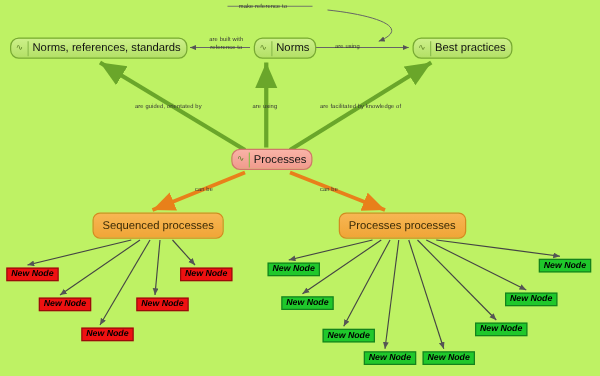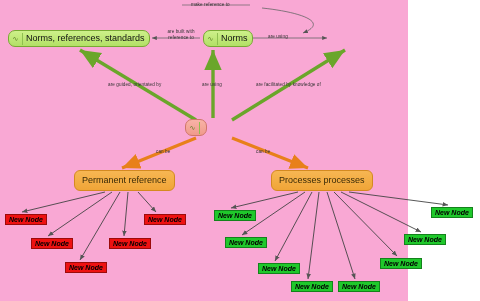--- a/index.html
+++ b/index.html
@@ -1,19 +1,19 @@
 <!DOCTYPE html>
 <html><head>
 <meta charset="utf-8">
 <title>Concept Map</title>
 <style>
   html,body{margin:0;padding:0;background:#ffffff;}
   body{width:480px;height:301px;overflow:hidden;
        font-family:"Liberation Sans","DejaVu Sans",sans-serif;}
-  #canvas{position:relative;width:408px;height:301px;background:#f9a8d4;}
+  #canvas{position:relative;width:480px;height:301px;background:#bef264;}
   svg#edges{position:absolute;left:0;top:0;width:480px;height:301px;}
 
   .node{position:absolute;box-sizing:border-box;display:flex;align-items:center;
         white-space:nowrap;}
 
   
   .topic{border-radius:7px;border:1px solid #6d9b2f;padding:1px 4px 1px 2px;
          height:17px;font-size:9px;color:#111;line-height:15px;}
   .topic .ico{display:inline-block;width:9px;text-align:center;font-size:7px;
               color:#5a7d25;margin-right:2px;border-right:1px solid #8fbf4f;
@@ -97,27 +97,32 @@
   <div class="node topic green" style="left:8px;top:30px;">
     <span class="ico">∿</span>
     <span class="txt">Norms, references, standards</span>
   </div>
 
   <div class="node topic green" style="left:203px;top:30px;">
     <span class="ico">∿</span>
     <span class="txt">Norms</span>
   </div>
 
+  <div class="node topic green" style="left:330px;top:30px;">
+    <span class="ico">∿</span>
+    <span class="txt">Best practices</span>
+  </div>
 
   <div class="node topic salmon" style="left:185px;top:119px;">
     <span class="ico">∿</span>
+    <span class="txt">Processes</span>
   </div>
 
   <div class="node cat" style="left:74px;top:170px;">
-    <span>Permanent reference</span>
+    <span>Sequenced processes</span>
   </div>
   <div class="node cat" style="left:271px;top:170px;">
     <span>Processes processes</span>
   </div>
 
   <div class="elabel" style="left:191px;top:2px;">make reference to</div>
   <div class="elabel c" style="left:160px;top:29px;width:42px;">are built with</div>
   <div class="elabel c" style="left:160px;top:35px;width:42px;">reference to</div>
   <div class="elabel" style="left:268px;top:34px;">are using</div>
 

